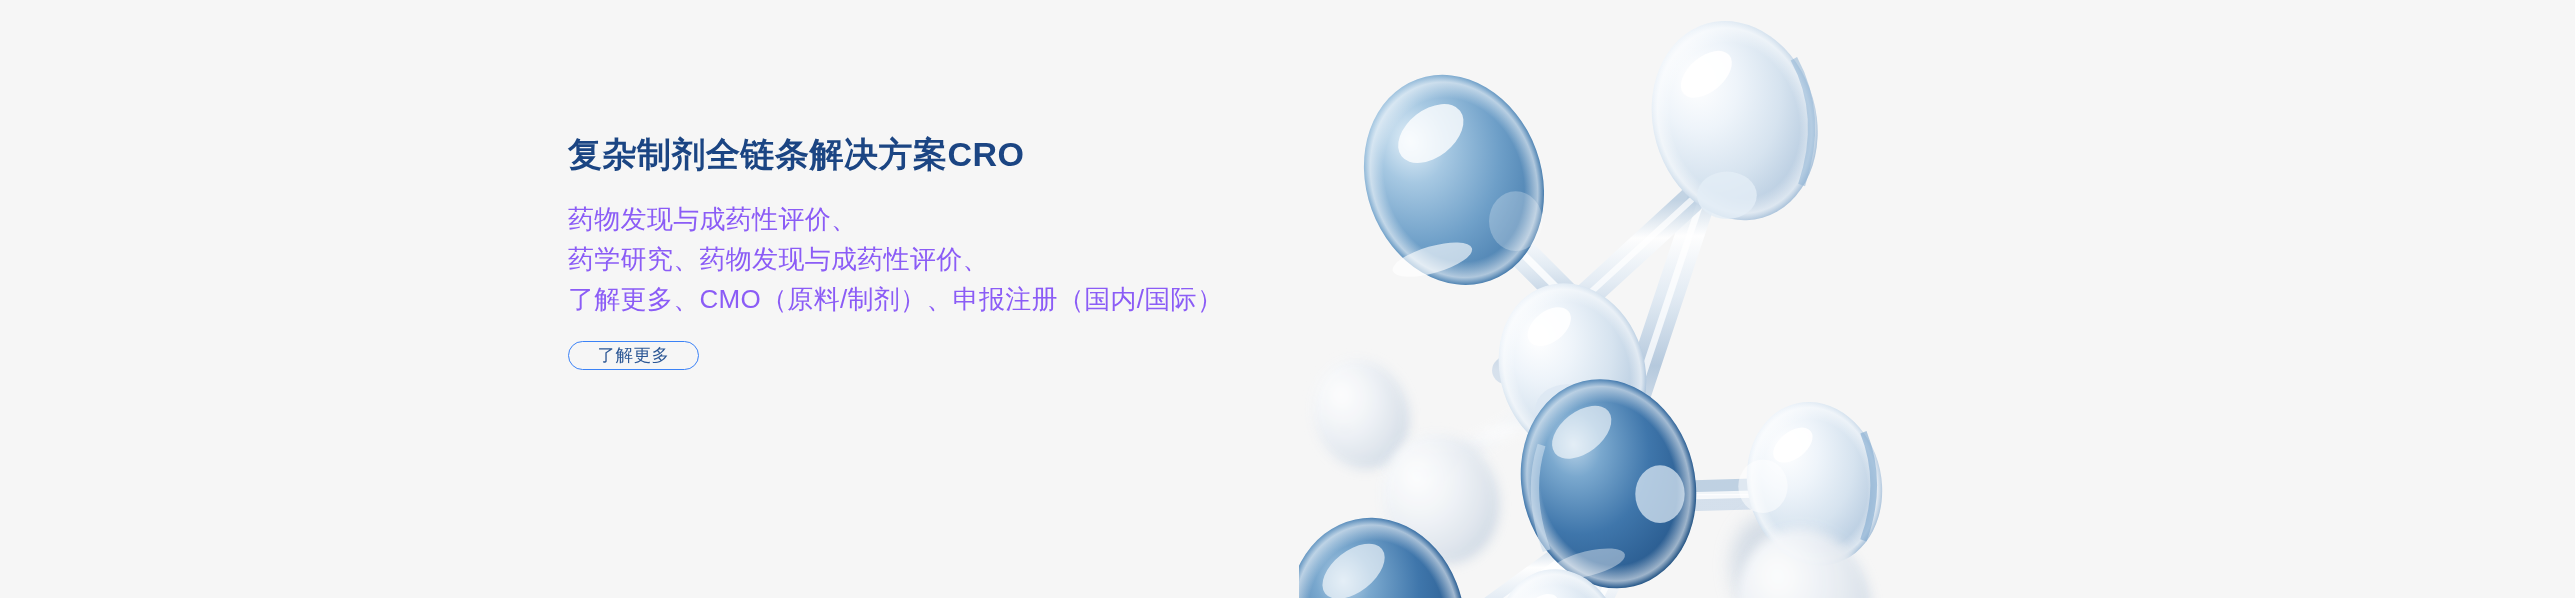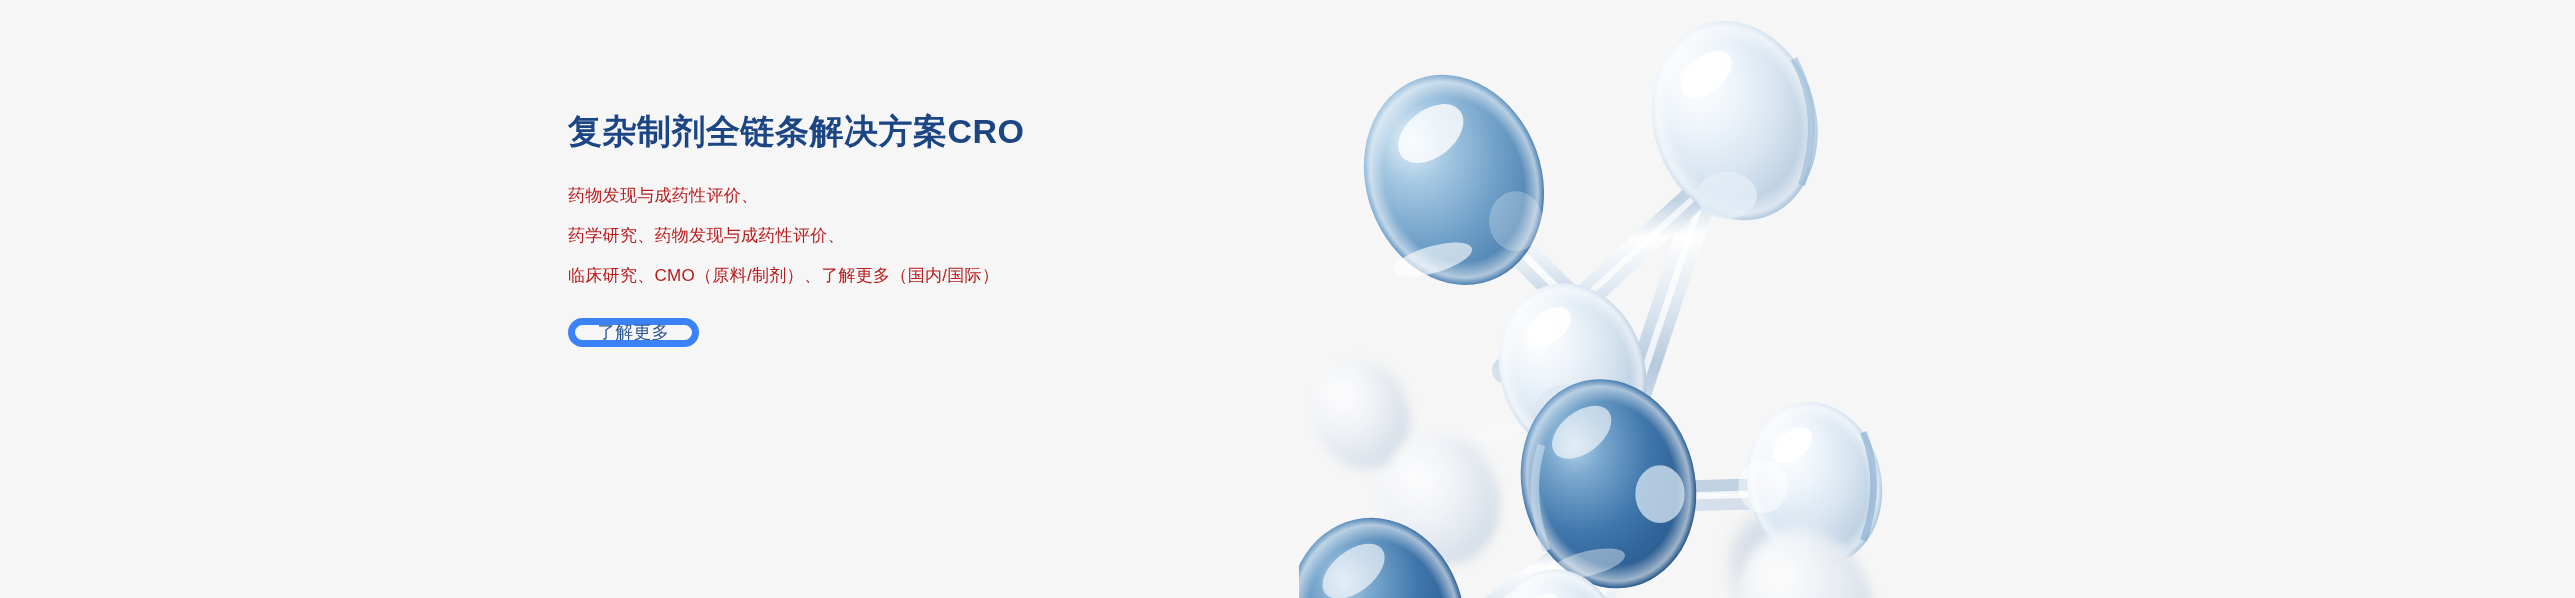--- a/index.html
+++ b/index.html
@@ -19,60 +19,60 @@
     width: 2576px;
     height: 598px;
     background: #f6f6f6;
     overflow: hidden;
   }
 
   
   .copy {
     position: absolute;
     left: 568px;
-    top: 112px;
+    top: 135px;
     width: 876px;
   }
 
   .headline {
     margin: 0;
     font-size: 34px;
     line-height: 1.12;
     font-weight: 700;
     color: #1b4583;
     letter-spacing: 0.5px;
     white-space: nowrap;
   }
 
   .sub-list {
     margin: 0;
     padding: 0;
     list-style: none;
     margin-top: 26px;
   }
   .sub-line {
-    font-size: 17px;
+    font-size: 26px;
     line-height: 40px;
-    color: #b91c1c;
+    color: #8b5cf6;
     letter-spacing: 0.3px;
     white-space: nowrap;
   }
 
   .cta-wrap {
     margin-top: 21.6px;
   }
   .cta {
     display: inline-flex;
     align-items: center;
     justify-content: center;
     box-sizing: border-box;
     height: 29px;
     min-width: 131px;
     padding: 0 17.5px;
-    border: 7px solid #3b82f6;
+    border: 1px solid #3b82f6;
     border-radius: 515px;
     background: transparent;
     color: #2c5795;
     font-size: 17.5px;
     font-family: Liberation Sans, sans-serif;
     letter-spacing: 0.5px;
     cursor: pointer;
   }
 
   
@@ -268,21 +268,21 @@
     </svg>
   </div>
 
   <div class="copy">
 
     <h1 class="headline">复杂制剂全链条解决方案CRO</h1>
 
     <ul class="sub-list">
       <li class="sub-line">药物发现与成药性评价、</li>
       <li class="sub-line">药学研究、药物发现与成药性评价、</li>
-      <li class="sub-line">临床研究、CMO（原料/制剂）、了解更多（国内/国际）</li>
+      <li class="sub-line">了解更多、CMO（原料/制剂）、申报注册（国内/国际）</li>
     </ul>
 
     <div class="cta-wrap">
       <button class="cta" type="button">了解更多</button>
     </div>
 
   </div>
 
 </div>
 

